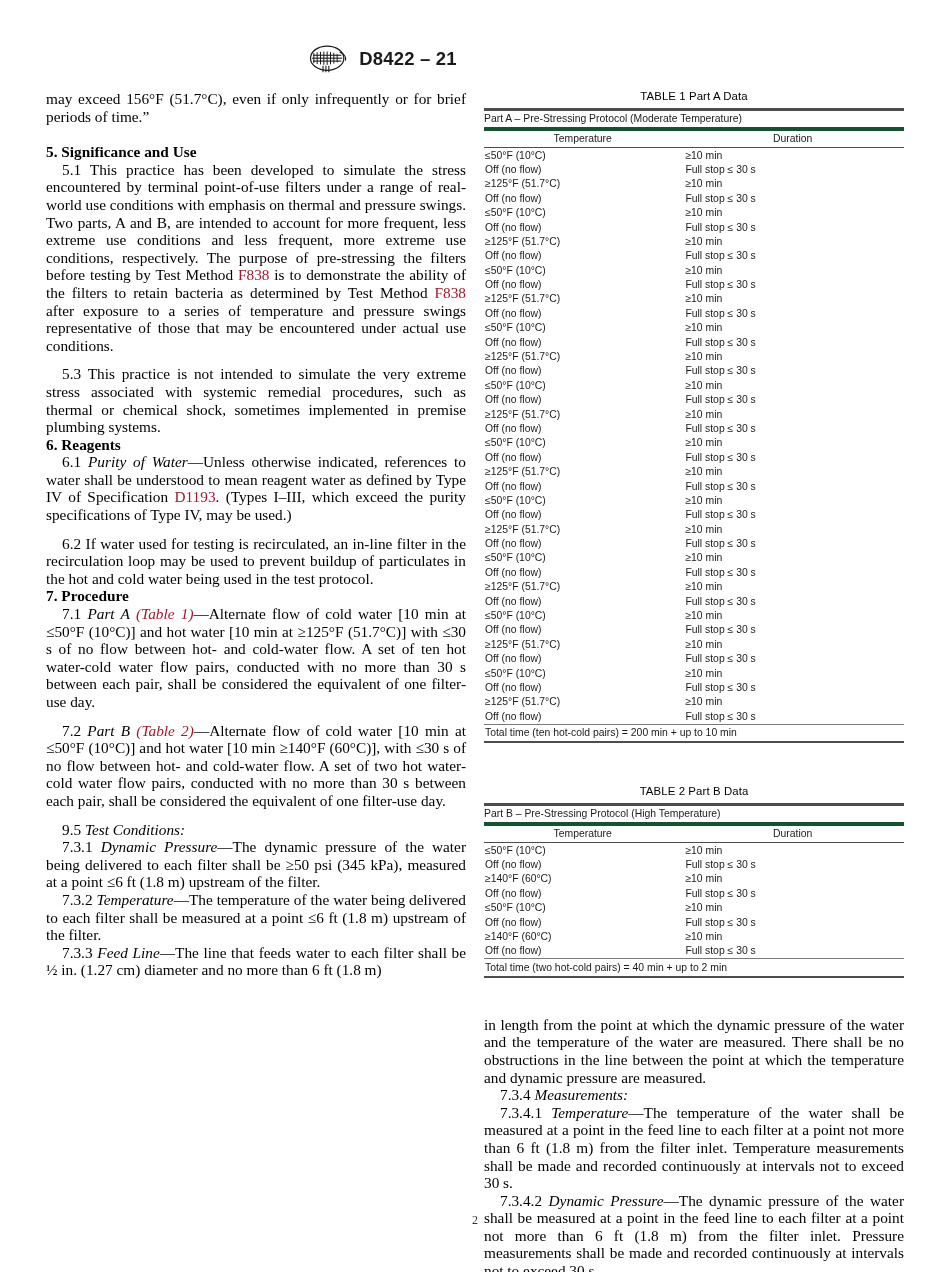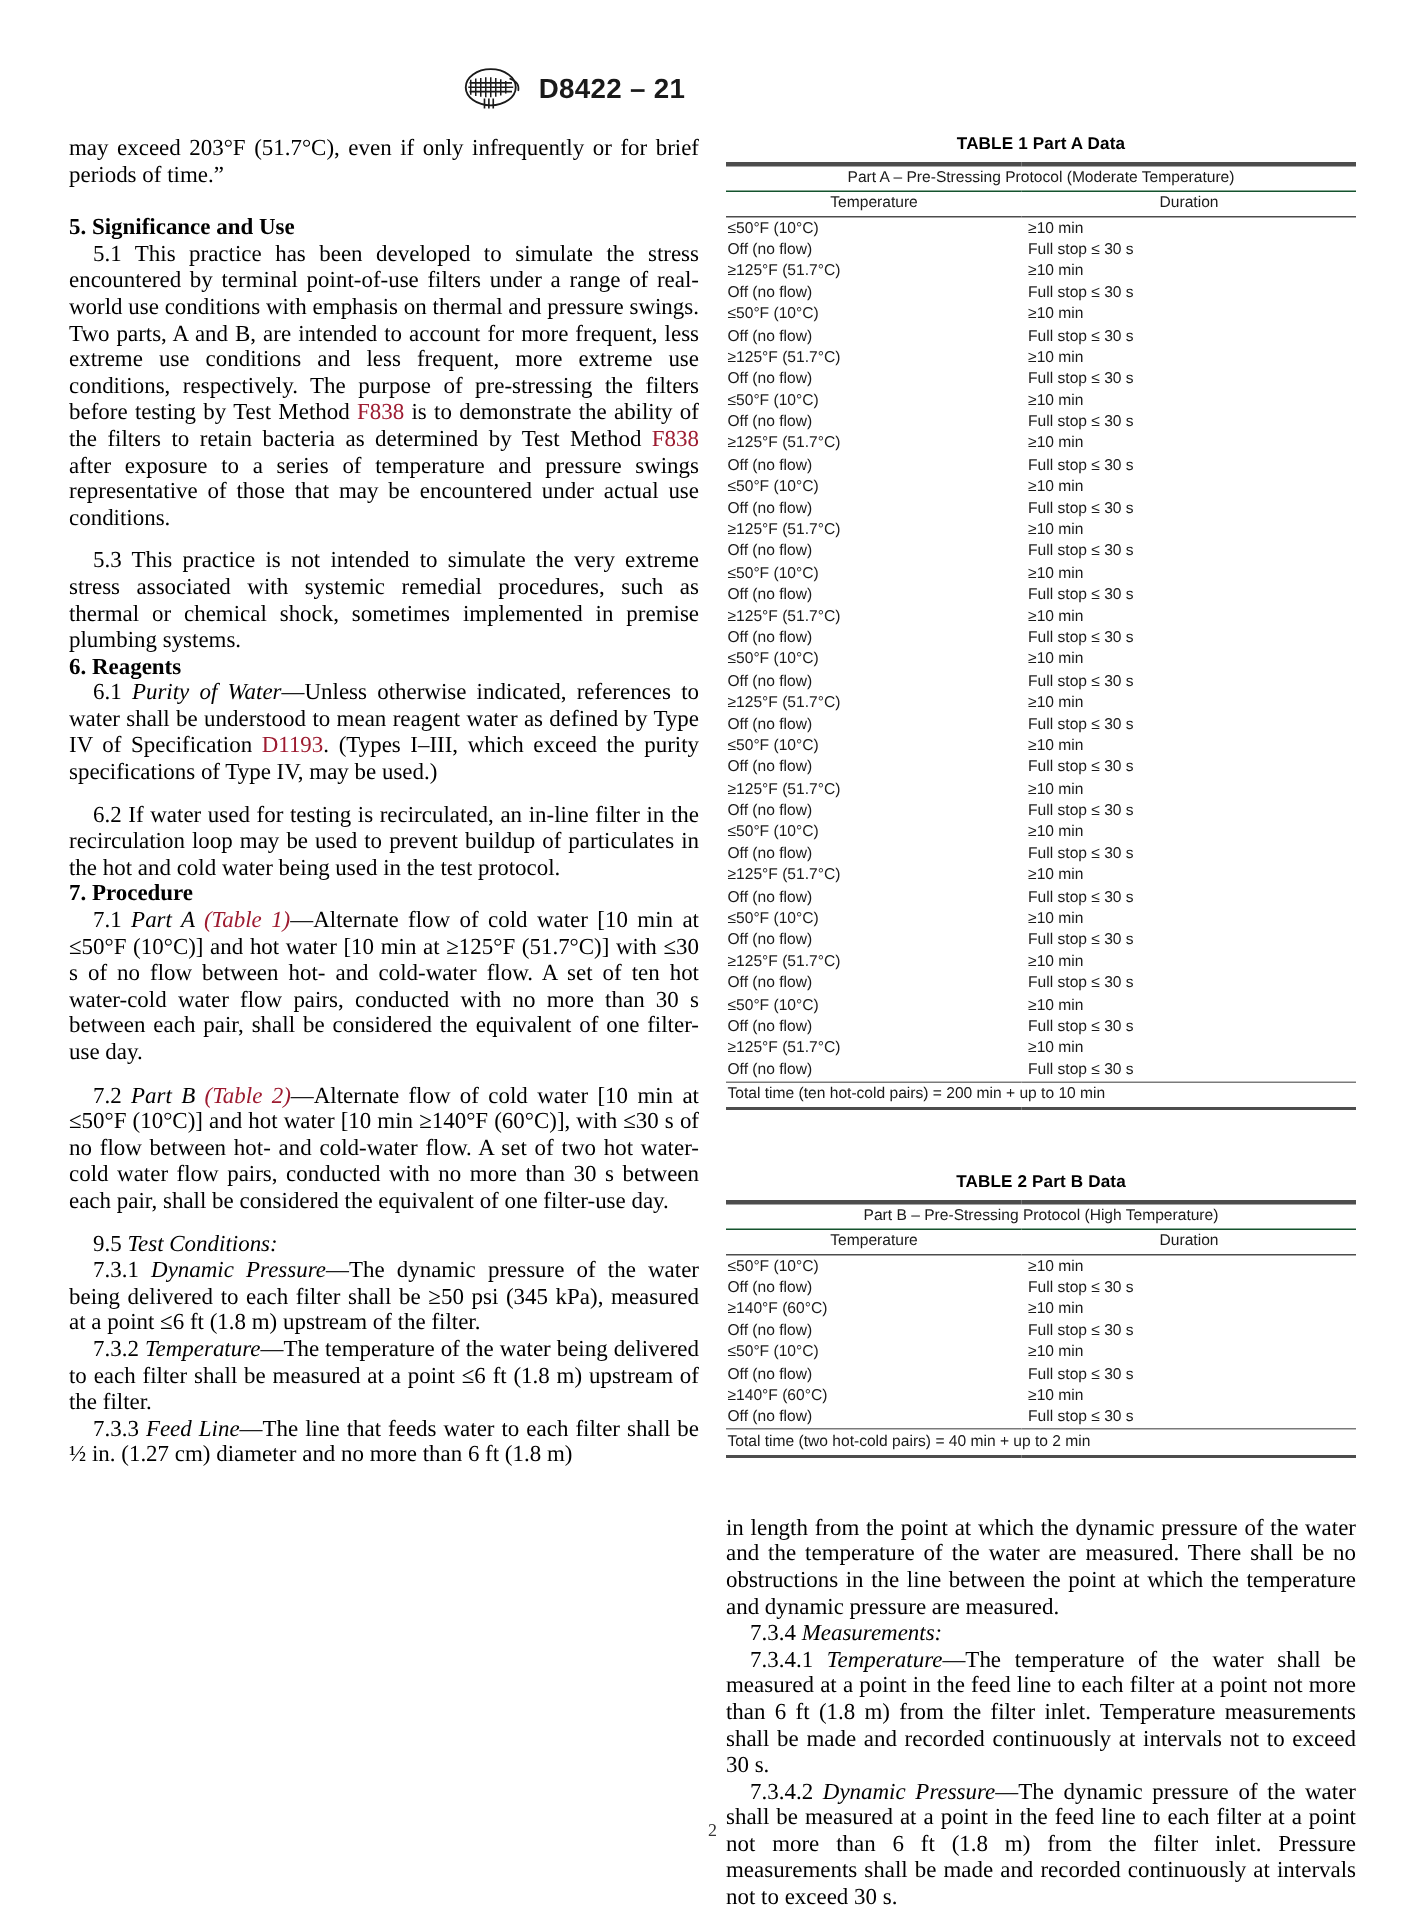--- a/index.html
+++ b/index.html
@@ -75,44 +75,43 @@
   .section-head.first { margin-top: 18px; }
 
   .it { font-style: italic; }
   .lnk { color: #9d1b30; }
 
   
   .table-block { margin-bottom: 0; }
   .table-title {
     font-family: "Liberation Sans", sans-serif;
     font-size: 11.4px;
-    font-weight: bold;
+    font-weight: normal;
     text-align: center;
     margin-bottom: 6px;
     letter-spacing: 0.1px;
   }
   table.data {
     width: 100%;
     border-collapse: collapse;
     font-family: "Liberation Sans", sans-serif;
     font-size: 10.4px;
     color: #1a1a1a;
   }
   table.data .rule-top-outer td {
     border-top: 2.2px solid #4d4d4d;
     border-bottom: 1px solid #4d4d4d;
     height: 0;
     padding: 0;
     font-size: 0;
     line-height: 0;
   }
   table.data td.subhead {
-    text-align: center;
     padding: 2px 0 3px 0;
-    border-bottom: 1px solid #14532d;
+    border-bottom: 4px solid #14532d;
   }
   table.data td.colhead {
     text-align: center;
     padding: 2px 0 3px 0;
     border-bottom: 1px solid #4d4d4d;
   }
   table.data td.cell {
     padding: 0.55px 0 0.55px 0;
     line-height: 13.3px;
     vertical-align: top;
@@ -165,21 +164,21 @@
       <path d="M38 52 L38 68"></path>
         <path d="M45 52 L45 68"></path>
         <path d="M52 52 L52 68"></path>
     </g>
   </svg>
   <span class="doc-number">D8422 – 21</span>
 </div>
 
 <div class="col col-left">
 
-  <p class="para">may exceed 203°F (51.7°C), even if only infrequently or for brief periods of time.”</p>
+  <p class="para">may exceed 156°F (51.7°C), even if only infrequently or for brief periods of time.”</p>
 
   <h3 class="section-head first">5.  Significance and Use</h3>
 
   <p class="para indent"><span>5.1  This practice has been developed to simulate the stress encountered by terminal point-of-use filters under a range of real-world use conditions with emphasis on thermal and pressure swings. Two parts, A and B, are intended to account for more frequent, less extreme use conditions and less frequent, more extreme use conditions, respectively. The purpose of pre-stressing the filters before testing by Test Method </span><span class="lnk">F838</span><span> is to demonstrate the ability of the filters to retain bacteria as determined by Test Method </span><span class="lnk">F838</span><span> after exposure to a series of temperature and pressure swings representative of those that may be encountered under actual use conditions.</span></p>
 
 
   <p class="para indent gap-before">5.3  This practice is not intended to simulate the very extreme stress associated with systemic remedial procedures, such as thermal or chemical shock, sometimes implemented in premise plumbing systems.</p>
 
   <h3 class="section-head">6.  Reagents</h3>
 

